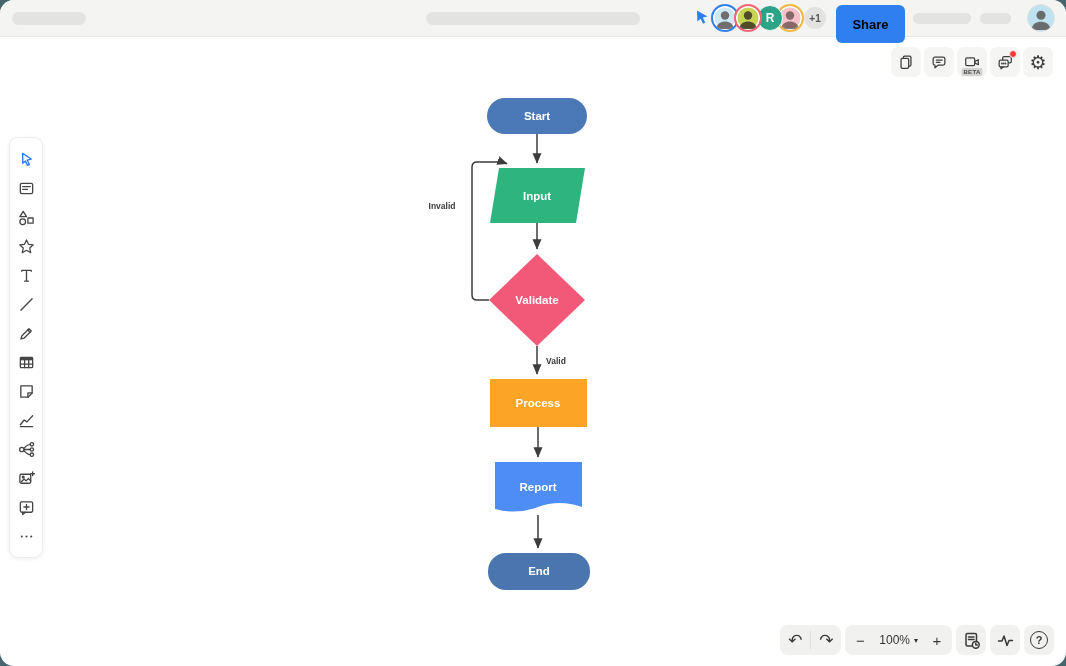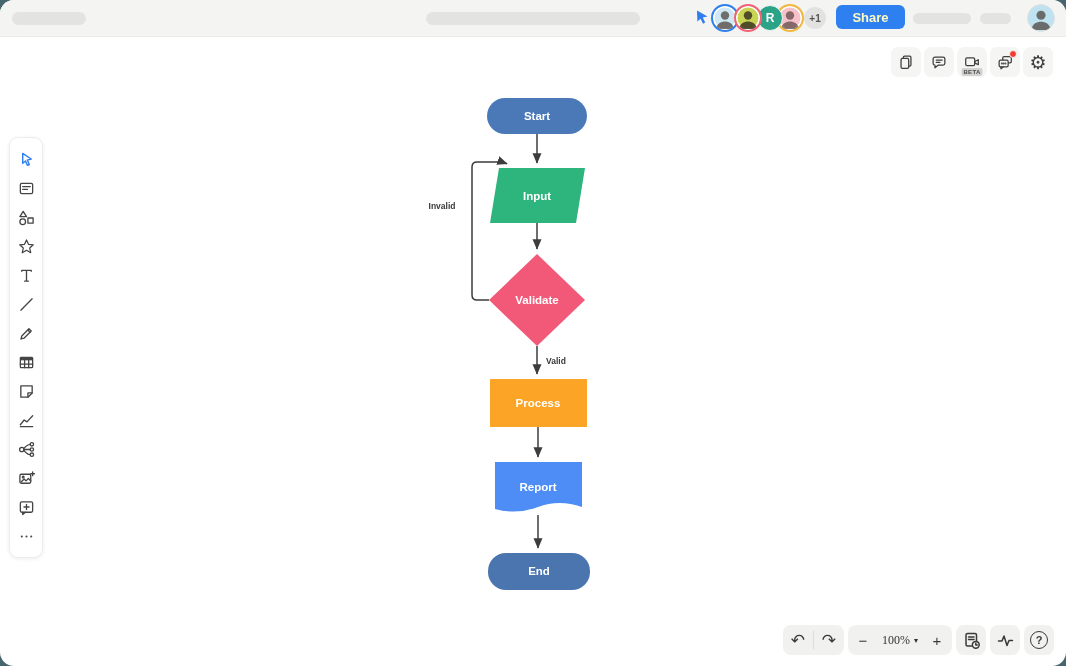--- a/index.html
+++ b/index.html
@@ -18,22 +18,22 @@
   .avatar { position:absolute; border-radius:50%; overflow:hidden; }
   .avatar svg { position:absolute; inset:0; width:100%; height:100%; }
   .av-ring { border:2px solid transparent; box-shadow:inset 0 0 0 1.5px #fff; }
   .av-viewer { left:711px; top:4px; width:28px; height:28px; }
   .av-c1 { left:734px; top:4px; width:28px; height:28px; z-index:3; }
   .av-c2 { left:757px; top:5px; width:26px; height:26px; z-index:2; display:flex; align-items:center; justify-content:center;
            color:#fff; font-size:12px; font-weight:bold; border:1.5px solid #f4f4f3; }
   .av-c3 { left:776px; top:4px; width:28px; height:28px; z-index:1; }
   .badge-more { position:absolute; left:804px; top:7px; width:22px; height:22px; border-radius:50%; background:#e2e2e1;
                 color:#555; font-size:10px; font-weight:bold; display:flex; align-items:center; justify-content:center; }
-  .share-btn { position:absolute; left:836px; top:5px; width:69px; height:24px; border:none; border-radius:6px;
-               color:#fef9c3; font-size:13px; font-weight:bold; font-family:inherit; cursor:pointer; }
+  .share-btn { position:absolute; left:836px; top:5px; width:69px; height:38px; border:none; border-radius:6px;
+               color:#000000; font-size:13px; font-weight:bold; font-family:inherit; cursor:pointer; }
   .av-account { left:1027px; top:4px; width:28px; height:28px; border:1px solid #e0e0e0; }
 
   
   .right-tools { position:absolute; top:47px; right:13px; display:flex; gap:2px; z-index:20; }
   .sq-btn { position:relative; width:30px; height:30px; border-radius:7px; background:#f5f5f4; display:flex;
             align-items:center; justify-content:center; cursor:pointer; }
   .sq-btn + .sq-btn { margin-left:1px; }
   .sq-btn svg { stroke:#3f3f3f; fill:none; stroke-width:1.4; stroke-linecap:round; stroke-linejoin:round; }
   .beta-tag { position:absolute; bottom:1px; left:50%; transform:translateX(-50%); background:#d2d2d0; color:#4a4a4a;
               font-size:6px; font-weight:bold; padding:1px 2px; border-radius:2px; letter-spacing:.3px; }
@@ -54,21 +54,21 @@
   .edge-label { font-family:"Liberation Sans", sans-serif; font-size:8.5px; font-weight:bold; fill:#3a3a3a; }
   .edge { stroke:#3d3d3d; stroke-width:1.5; fill:none; }
 
   
   .bottom-tools { position:absolute; right:12px; bottom:11px; display:flex; gap:4px; align-items:center; z-index:20; }
   .bt-group { background:#f1f1f0; border-radius:8px; height:30px; display:flex; align-items:center; }
   .bt-btn { height:30px; min-width:30px; display:flex; align-items:center; justify-content:center; cursor:pointer;
             color:#3a3a3a; font-size:15px; border-radius:8px; }
   .bt-sep { width:1px; height:18px; background:#dcdcda; }
   .undo-glyph { font-size:17px; line-height:1; }
-  .zoom-label { font-size:12px; color:#333; padding:0 4px; display:flex; align-items:center; gap:4px; cursor:pointer;font-family:Liberation Serif, serif; }
+  .zoom-label { font-size:12px; color:#333; padding:0 4px; display:flex; align-items:center; gap:4px; cursor:pointer; }
   .caret { font-size:8px; color:#333; }
   .help-circle { width:18px; height:18px; border-radius:50%; border:1.6px solid #3a3a3a; display:flex; align-items:center;
                  justify-content:center; font-size:11px; font-weight:bold; color:#3a3a3a; }
   .bt-group svg { stroke:#3a3a3a; fill:none; stroke-width:1.5; stroke-linecap:round; stroke-linejoin:round; }
 </style>
 </head>
 <body style="background: rgb(70, 101, 108);">
 
 <div class="app">
 

